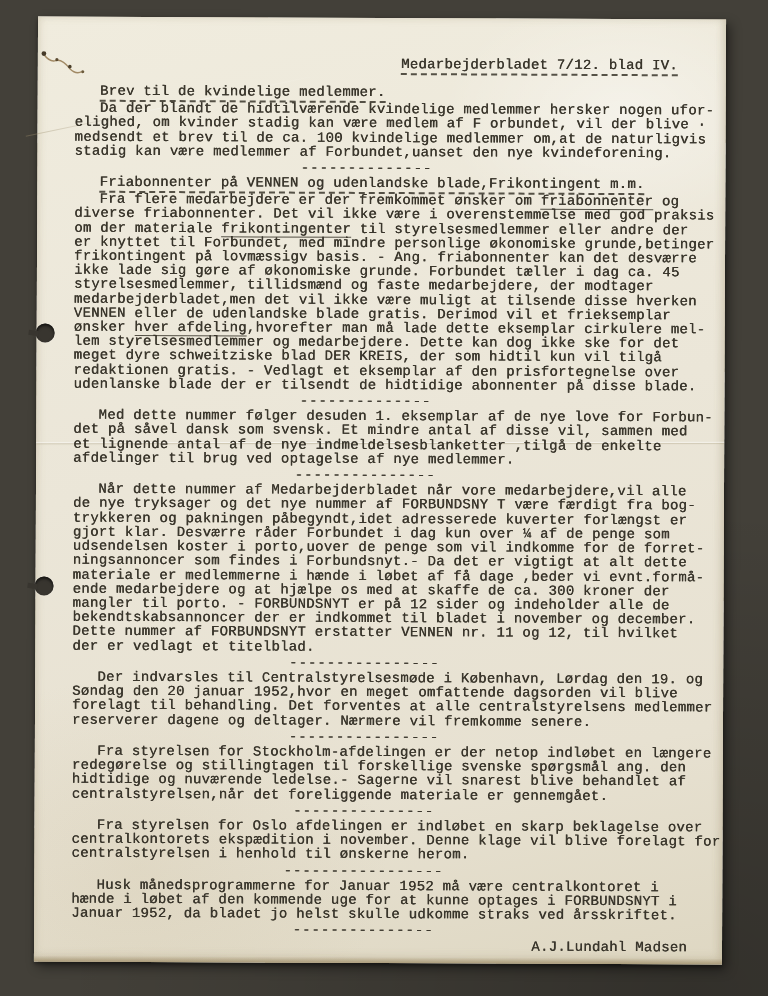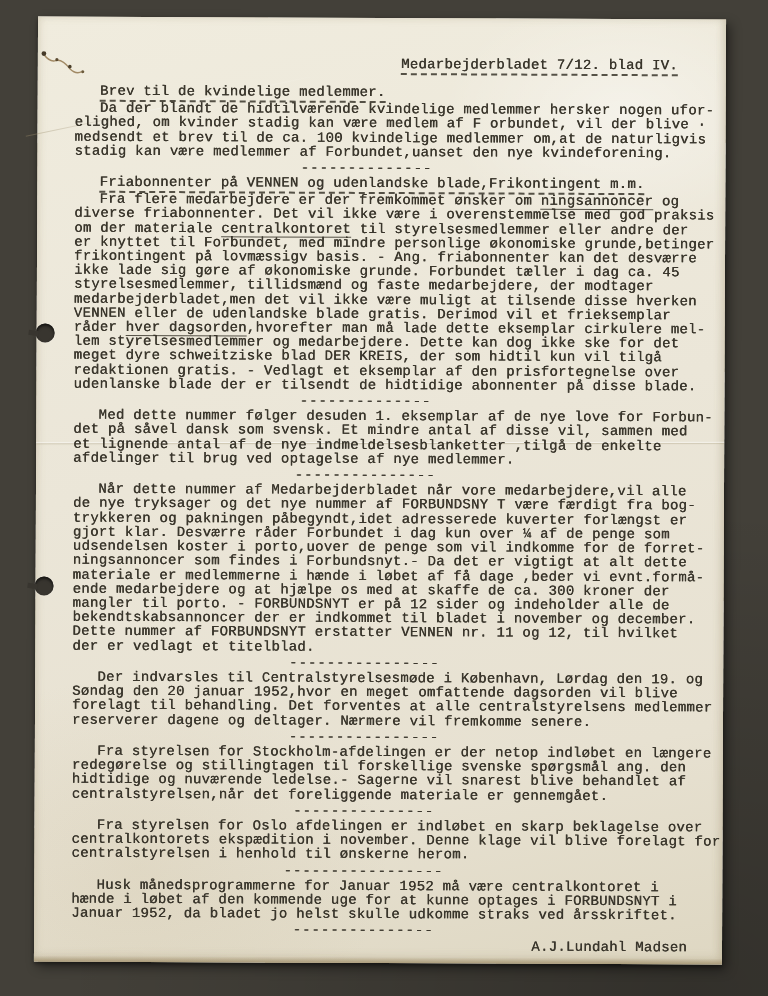--- a/index.html
+++ b/index.html
@@ -84,30 +84,30 @@
         <div class="heading"><span class="u-dash">Brev til de kvindelige medlemmer.</span></div>
         <div class="para">
           <div class="line first"><span>Da der blandt de hidtilværende kvindelige medlemmer hersker nogen ufor-</span></div>
           <div class="line"><span>elighed, om kvinder stadig kan være medlem af F orbundet, vil der blive ·</span></div>
           <div class="line"><span>medsendt et brev til de ca. 100 kvindelige medlemmer om,at de naturligvis</span></div>
           <div class="line"><span>stadig kan være medlemmer af Forbundet,uanset den nye kvindeforening.</span></div>
         </div>
         <div class="sep"><span>--------------</span></div>
         <div class="heading"><span class="u-dash">Friabonnenter på VENNEN og udenlandske blade,Frikontingent m.m.</span></div>
         <div class="para">
-          <div class="line first"><span>Fra flere medarbejdere er der fremkommet ønsker om </span><span class="u-solid">ningsannoncer</span><span> og</span></div>
+          <div class="line first"><span>Fra flere medarbejdere er der fremkommet ønsker om </span><span class="u-solid">friabonnenter</span><span> og</span></div>
           <div class="line"><span>diverse friabonnenter. Det vil ikke være i overenstemmelse med god praksis</span></div>
-          <div class="line"><span>om der materiale </span><span class="u-solid">centralkontoret</span><span> til styrelsesmedlemmer eller andre der</span></div>
+          <div class="line"><span>om der materiale </span><span class="u-solid">frikontingenter</span><span> til styrelsesmedlemmer eller andre der</span></div>
           <div class="line"><span>er knyttet til Forbundet, med mindre personlige økonomiske grunde,betinger</span></div>
           <div class="line"><span>frikontingent på lovmæssigv basis. - Ang. friabonnenter  kan det desværre</span></div>
           <div class="line"><span>ikke lade sig gøre af økonomiske grunde. Forbundet tæller i dag ca. 45</span></div>
           <div class="line"><span>styrelsesmedlemmer, tillidsmænd og faste medarbejdere, der modtager</span></div>
           <div class="line"><span>medarbejderbladet,men det vil ikke være muligt at tilsende disse hverken</span></div>
           <div class="line"><span>VENNEN eller de udenlandske blade gratis. Derimod vil et frieksemplar</span></div>
-          <div class="line"><span>råder </span><span class="u-solid">hver dagsorden</span><span>,hvorefter man må lade dette eksemplar cirkulere mel-</span></div>
+          <div class="line"><span>ønsker </span><span class="u-solid">hver afdeling</span><span>,hvorefter man må lade dette eksemplar cirkulere mel-</span></div>
           <div class="line"><span>lem styrelsesmedlemmer og medarbejdere. Dette kan dog ikke ske for det</span></div>
           <div class="line"><span>meget dyre schweitziske blad DER KREIS, der som hidtil kun vil tilgå</span></div>
           <div class="line"><span>redaktionen gratis. - Vedlagt et eksemplar af den prisfortegnelse over</span></div>
           <div class="line"><span>udenlanske blade der er tilsendt de hidtidige abonnenter på disse blade.</span></div>
         </div>
         <div class="sep"><span>--------------</span></div>
         <div class="para">
           <div class="line first"><span>Med dette nummer følger desuden 1. eksemplar af de nye love for Forbun-</span></div>
           <div class="line"><span>det på såvel dansk som svensk. Et mindre antal af disse vil, sammen med</span></div>
           <div class="line"><span>et lignende antal af de nye indmeldelsesblanketter ,tilgå de enkelte</span></div>

